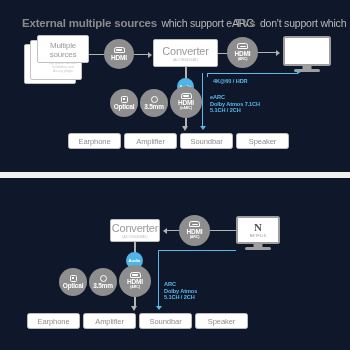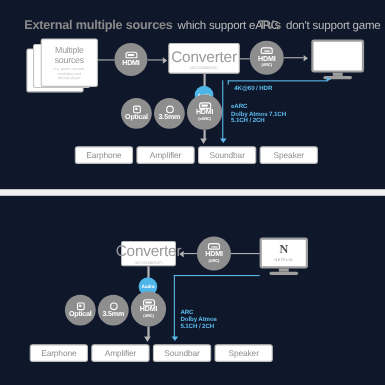--- a/index.html
+++ b/index.html
@@ -43,21 +43,21 @@
   .jack-glyph{
     width:7px;height:7px;border:1.3px solid #fff;border-radius:50%;box-sizing:border-box;margin-bottom:1.5px;
   }
 
   .box{
     position:absolute;box-sizing:border-box;background:#fff;
     border:1.2px solid #bdbdbd;border-radius:2px;
     display:flex;flex-direction:column;align-items:center;justify-content:center;
     color:#9a9a9a;
   }
-  .box .t1{font-size:14px;letter-spacing:-0.2px;color:#9a9a9a;}
+  .box .t1{font-size:11px;letter-spacing:-0.2px;color:#9a9a9a;}
   .box .t2{font-size:3.6px;color:#bdbdbd;margin-top:1px;letter-spacing:0px;}
 
   .srcbox{position:absolute;box-sizing:border-box;background:#fff;border:1.4px solid #c2c2c2;border-radius:2px;}
   .srcbox .l1{font-size:8px;color:#9a9a9a;text-align:center;line-height:9px;letter-spacing:-0.2px;}
   .srcbox .l2{font-size:3.4px;color:#c6c6c6;text-align:center;line-height:4.2px;margin-top:2px;}
 
   .dev{
     position:absolute;box-sizing:border-box;background:#fff;
     border:1.2px solid #bdbdbd;border-radius:2.5px;
     display:flex;align-items:center;justify-content:center;
@@ -96,26 +96,26 @@
 <body>
 
 <div class="panel" id="panel-top">
 
   <div class="hdr" style="left:22px;top:13px;">
     <span class="strong">External multiple sources</span>
     <span class="light">which support eARC</span>
   </div>
   <div class="hdr" style="left:235px;top:13px;">
     <span class="strong">TVs</span>
-    <span class="light">don't support game</span>
+    <span class="light">don't support which</span>
   </div>
 
   <div class="srcbox" style="left:24px;top:44px;width:52px;height:40px;"></div>
   <div class="srcbox" style="left:30px;top:40px;width:52px;height:40px;"></div>
-  <div class="srcbox" style="left:37px;top:35px;width:52px;height:44px;padding:5px 3px 0 3px;">
+  <div class="srcbox" style="left:37px;top:35px;width:52px;height:28px;padding:5px 3px 0 3px;">
     <div class="l1">Multiple</div>
     <div class="l1">sources</div>
     <div class="l2" style="white-space:pre-line;">e.g. game console,
 mediabox and
 blu-ray player</div>
   </div>
 
   <div class="ln" style="left:89px;top:54px;width:15px;height:1.4px;"></div>
 
   <div class="circ" style="left:104px;top:39px;width:30px;height:30px;">

